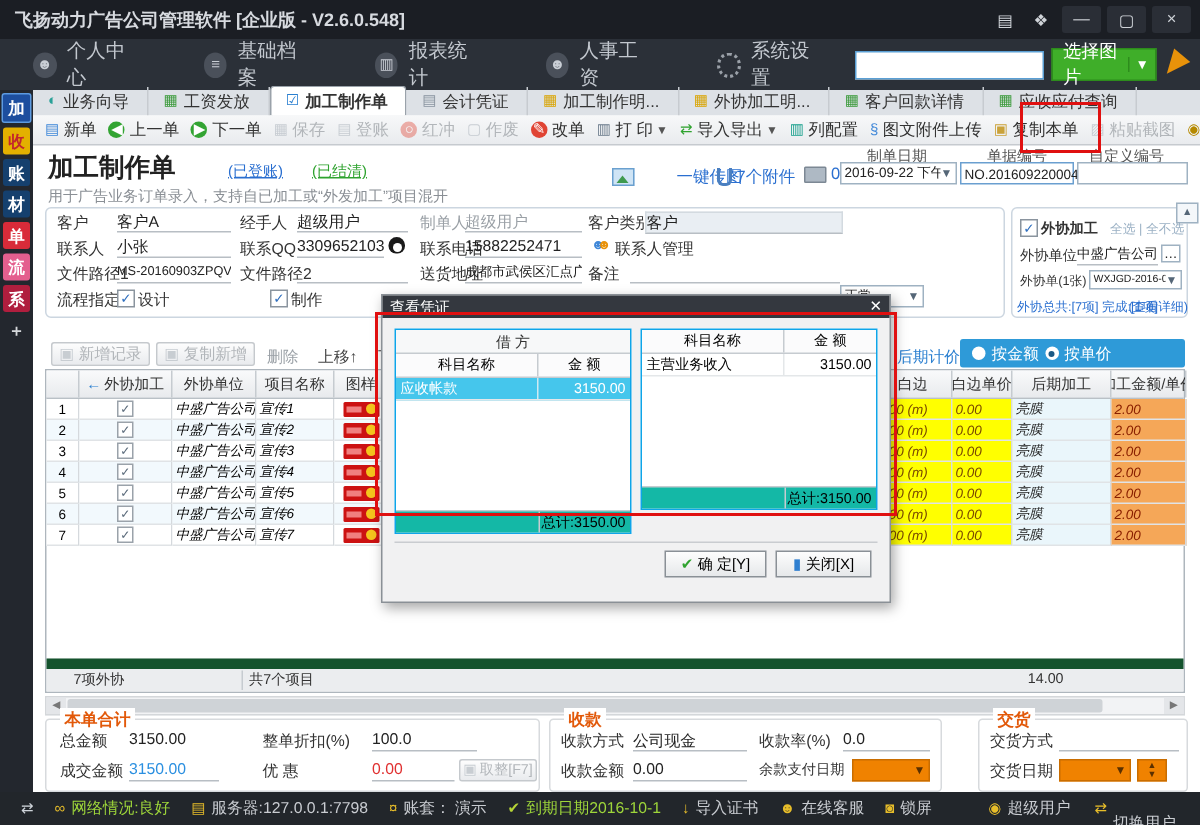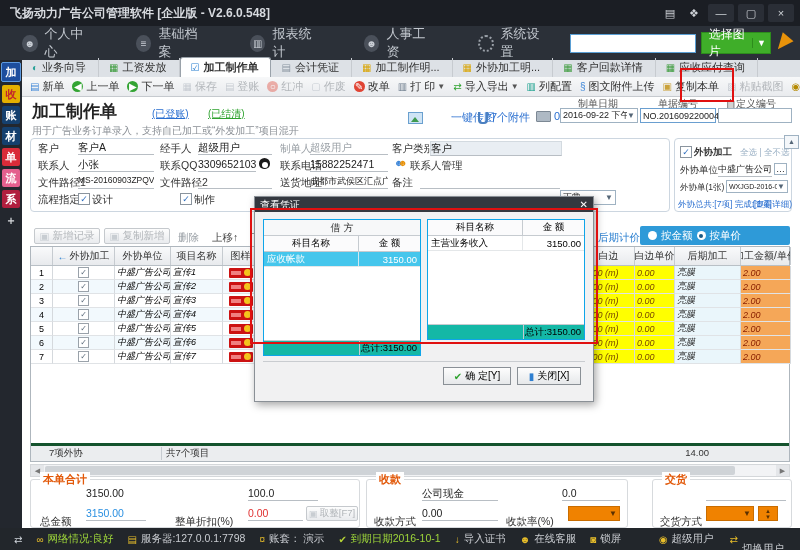--- a/index.html
+++ b/index.html
@@ -114,29 +114,29 @@
   .gh .larr{color:#2a7fd0;font-weight:bold;}
   .grow{display:flex;height:14px;}
   .gc{font-size:9px;display:flex;align-items:center;border-right:1px solid #d5d9dd;border-bottom:1px solid #e0e3e6;
     box-sizing:border-box;padding:0 2px;white-space:nowrap;overflow:hidden;}
   .gc.it{font-style:italic;}
   .gc.center{justify-content:center;}
   .cb{width:9px;height:9px;border:1px solid #9aa2aa;background:#fff;font-size:8px;line-height:9px;text-align:center;color:#5a6a7a;}
   .img-icon{width:24px;height:10px;background:#cc1212;border-radius:1px;position:relative;}
   .img-icon::after{content:"";position:absolute;right:2px;top:1.5px;width:7px;height:7px;border-radius:50%;background:#f5c51d;}
   .img-icon::before{content:"";position:absolute;left:2px;top:3px;width:10px;height:4px;background:#f08080;}
-  #grid-foot{position:absolute;left:0;bottom:0;width:100%;height:15px;background:#ebedef;border-top:3px solid #14532d;font-size:9.5px;color:#333;}
+  #grid-foot{position:absolute;left:0;bottom:0;width:100%;height:15px;background:#ebedef;border-top:7px solid #14532d;font-size:9.5px;color:#333;}
   
   #hscroll{position:absolute;left:30px;top:464px;width:760px;height:13px;background:#f2f3f5;border:1px solid #d4d7da;box-sizing:border-box;}
   .sbtn{position:absolute;top:0;width:13px;height:11px;background:#e4e6e9;color:#777;font-size:7px;text-align:center;line-height:11px;}
   #hthumb{position:absolute;left:14px;top:1px;width:690px;height:9px;background:#cfd3d7;border-radius:2px;}
   
   .panel{position:absolute;top:479px;height:49px;border:1px solid #d7dadd;border-radius:3px;background:#fff;box-sizing:border-box;}
   .plegend{position:absolute;top:472px;font-size:11px;font-weight:bold;color:#e2590a;background:#fff;padding:0 3px;}
-  .bl{position:absolute;font-size:10.5px;color:#333;white-space:nowrap;margin-top:28px;}
+  .bl{position:absolute;font-size:10.5px;color:#333;white-space:nowrap;}
   .bv{position:absolute;font-size:10.5px;color:#222;border-bottom:1px solid #b8bec4;height:13px;white-space:nowrap;}
   .bv.plain{border-bottom:none;}
   .blue-v{color:#2a8fe0;}
   .red-v{color:#e03030;}
   .round-btn{position:absolute;height:15px;border:1px solid #c5c9cd;background:linear-gradient(#fdfdfd,#e9ebee);
     color:#b2b6ba;font-size:9.5px;display:flex;align-items:center;justify-content:center;border-radius:2px;box-sizing:border-box;}
   .orange-combo{position:absolute;height:15px;background:#f08200;border:1px solid #c96d00;display:flex;align-items:center;box-sizing:border-box;}
   .orange-combo .darr{margin-left:auto;color:#5a3000;font-size:8px;padding-right:2px;}
   .spinner{position:absolute;width:20px;height:15px;background:#f08200;border:1px solid #c96d00;box-sizing:border-box;
     display:flex;flex-direction:column;align-items:center;justify-content:center;font-size:6px;color:#5a3000;line-height:6px;}

